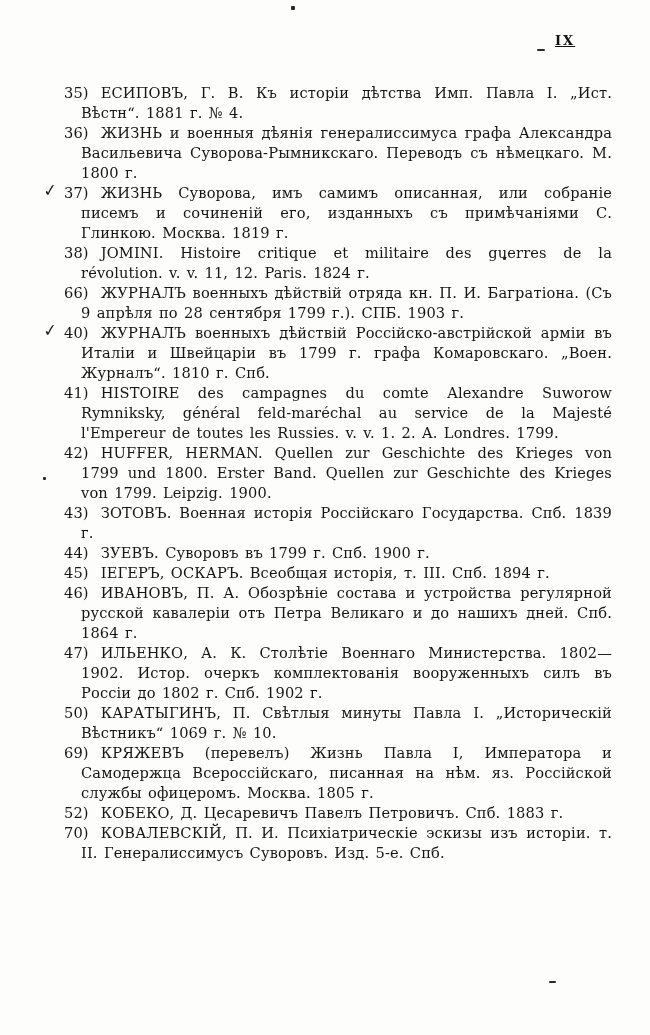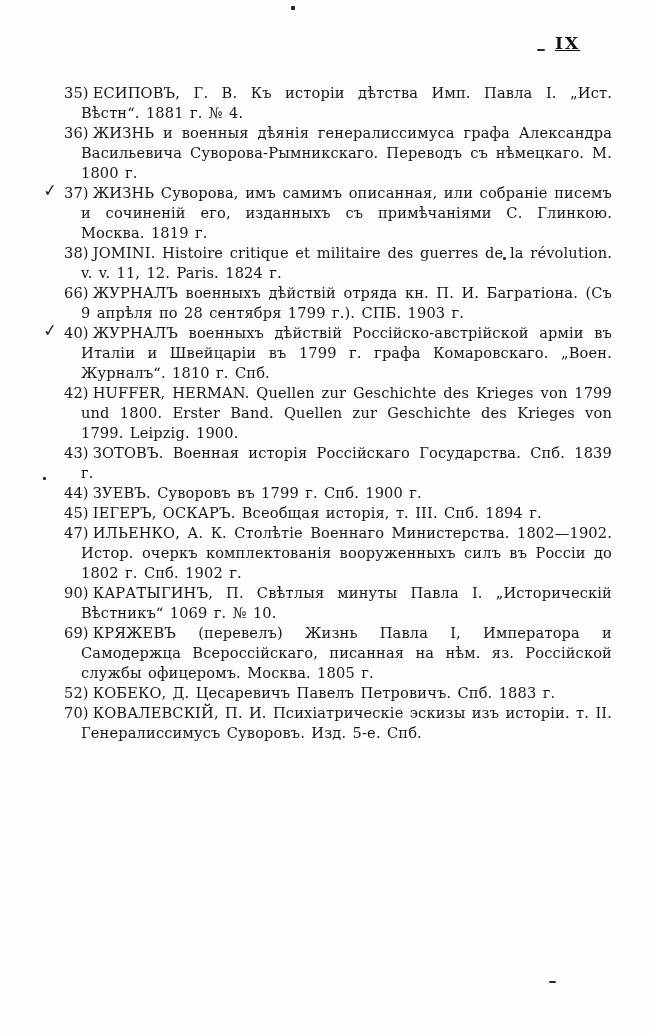--- a/index.html
+++ b/index.html
@@ -17,21 +17,21 @@
   }
   .scan-page {
     position: absolute;
     inset: 0;
     background: #fdfdfb;
   }
   .page-number {
     position: absolute;
     top: 33px;
     left: 555px;
-    font-size: 17px;
+    font-size: 13px;
     font-weight: bold;
     letter-spacing: 2px;
     color: #111;
     text-decoration: underline;
   }
   .entries {
     position: absolute;
     top: 83px;
     left: 81px;
     width: 531px;
@@ -40,21 +40,21 @@
     position: relative;
     text-align: justify;
     text-align-last: left;
     text-indent: -17px;
     font-size: 14.6px;
     line-height: 20px;
     letter-spacing: 0.15px;
     word-spacing: 1.5px;
   }
   .entry .num {
-    padding-right: 4px;
+    padding-right: 12px;
     white-space: nowrap;
   }
   .entry .check {
     position: absolute;
     left: -38px;
     top: -3px;
     font-size: 17px;
     font-family: "DejaVu Sans", "Liberation Sans", sans-serif;
     font-weight: normal;
     color: #1c1c1c;
@@ -104,46 +104,52 @@
     </div>
 
     <div class="entry">
       <span class="num">66)</span><span>ЖУРНАЛЪ военныхъ дѣйствій отряда кн. П. И. Багратіона. (Съ 9 апрѣля по 28 сентября 1799 г.). СПБ. 1903 г.</span>
     </div>
 
     <div class="entry">
       <span class="check">✓</span><span class="num">40)</span><span>ЖУРНАЛЪ военныхъ дѣйствій Россійско-австрійской арміи въ Италіи и Швейцаріи въ 1799 г. графа Комаровскаго. „Воен. Журналъ“. 1810 г. Спб.</span>
     </div>
 
+    <div class="entry">
+      <span class="num">41)</span><span>HISTOIRE des campagnes du comte Alexandre Suworow Rymniksky, général feld-maréchal au service de la Majesté l'Empereur de toutes les Russies. v. v. 1. 2. A. Londres. 1799.</span>
+    </div>
 
     <div class="entry">
       <span class="num">42)</span><span>HUFFER, HERMAN. Quellen zur Geschichte des Krieges von 1799 und 1800. Erster Band. Quellen zur Geschichte des Krieges von 1799. Leipzig. 1900.</span>
     </div>
 
     <div class="entry">
       <span class="num">43)</span><span>ЗОТОВЪ. Военная исторія Россійскаго Государства. Спб. 1839 г.</span>
     </div>
 
     <div class="entry">
       <span class="num">44)</span><span>ЗУЕВЪ. Суворовъ въ 1799 г. Спб. 1900 г.</span>
     </div>
 
     <div class="entry">
       <span class="num">45)</span><span>ІЕГЕРЪ, ОСКАРЪ. Всеобщая исторія, т. III. Спб. 1894 г.</span>
     </div>
 
+    <div class="entry">
+      <span class="num">46)</span><span>ИВАНОВЪ, П. А. Обозрѣніе состава и устройства регулярной русской кавалеріи отъ Петра Великаго и до нашихъ дней. Спб. 1864 г.</span>
+    </div>
 
     <div class="entry">
       <span class="num">47)</span><span>ИЛЬЕНКО, А. К. Столѣтіе Военнаго Министерства. 1802—1902. Истор. очеркъ комплектованія вооруженныхъ силъ въ Россіи до 1802 г. Спб. 1902 г.</span>
     </div>
 
 
 
     <div class="entry">
-      <span class="num">90)</span><span>КАРАТЫГИНЪ, П. Свѣтлыя минуты Павла I. „Историческій Вѣстникъ“ 1069 г. № 10.</span>
+      <span class="num">50)</span><span>КАРАТЫГИНЪ, П. Свѣтлыя минуты Павла I. „Историческій Вѣстникъ“ 1069 г. № 10.</span>
     </div>
 
     <div class="entry">
       <span class="num">69)</span><span>КРЯЖЕВЪ (перевелъ) Жизнь Павла I, Императора и Самодержца Всероссійскаго, писанная на нѣм. яз. Россійской службы офицеромъ. Москва. 1805 г.</span>
     </div>
 
     <div class="entry">
       <span class="num">52)</span><span>КОБЕКО, Д. Цесаревичъ Павелъ Петровичъ. Спб. 1883 г.</span>
     </div>
 

